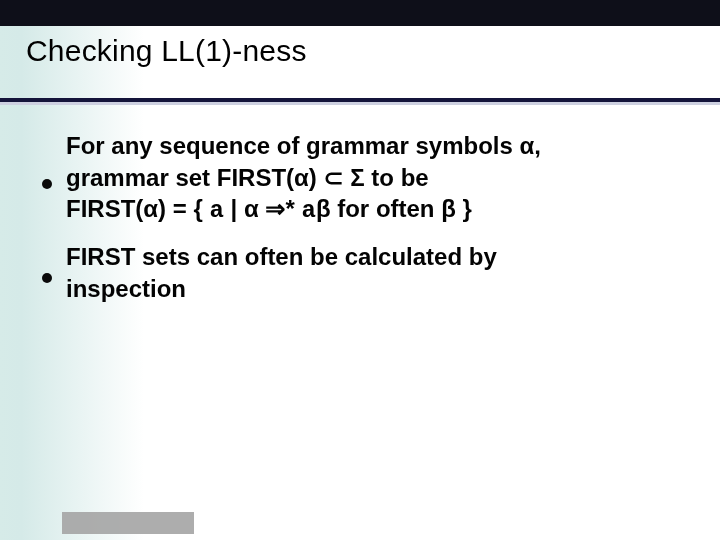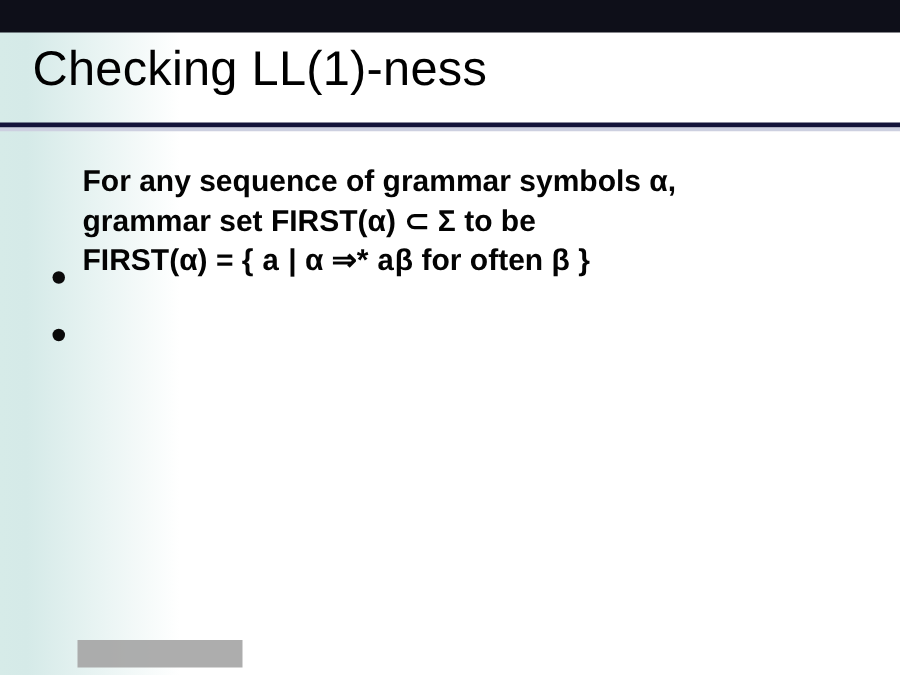--- a/index.html
+++ b/index.html
@@ -26,21 +26,21 @@
     position: absolute;
     top: 0; left: 0;
     width: 720px;
     height: 26px;
     background: #0e0f19;
   }
   .title {
     position: absolute;
     top: 34px;
     left: 26px;
-    font-size: 39px;
+    font-size: 30px;
     font-weight: 400;
     color: #000;
     letter-spacing: 0.2px;
   }
   .rule-dark {
     position: absolute;
     top: 98px;
     left: 0;
     width: 720px;
     height: 4px;
@@ -55,21 +55,21 @@
     background: #cdd0e0;
   }
   .content {
     position: absolute;
     top: 130px;
     left: 42px;
     right: 40px;
   }
   .item {
     display: flex;
-    align-items: flex-end;
+    align-items: center;
     margin-bottom: 14px;
   }
   .disc {
     width: 10px;
     height: 10px;
     border-radius: 50%;
     background: #0a0a0a;
     margin-top: 10px;
     margin-right: 14px;
     flex: 0 0 auto;
@@ -109,20 +109,21 @@
       <div class="text">
         <span>For any sequence of grammar symbols </span><span>α</span><span>,</span><br>
         <span>grammar set FIRST(</span><span>α</span><span>) </span><span>⊂</span><span> </span><span>Σ</span><span> to be</span><br>
         <span>FIRST(</span><span>α</span><span>) = { </span><span class="tt">a</span><span> | </span><span>α</span><span> </span><span>⇒</span><span>* </span><span class="tt">a</span><span>β</span><span> for often </span><span>β</span><span> }</span>
       </div>
     </div>
 
     <div class="item">
       <div class="disc"></div>
       <div class="text">
-        <br>
+        <span>FIRST sets can often be calculated by</span><br>
+        <span>inspection</span>
       </div>
     </div>
 
   </div>
 
   <div class="bottom-shadow"></div>
 </div>
 
 </body></html>

